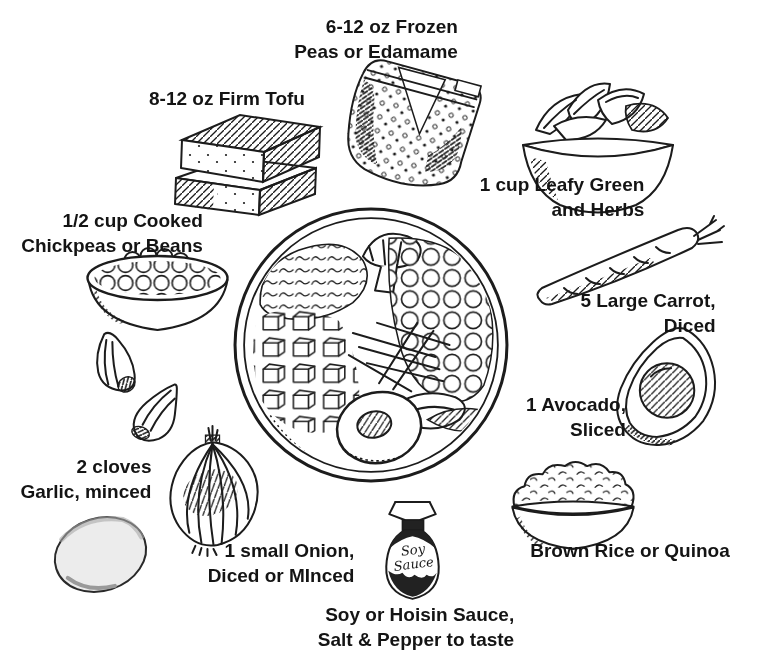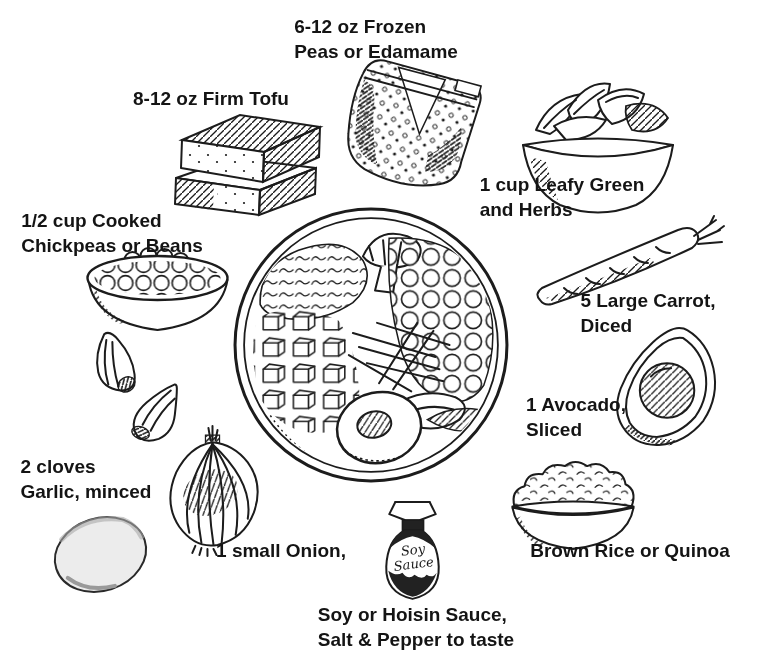--- a/index.html
+++ b/index.html
@@ -2,21 +2,21 @@
 <html><head>
 <meta charset="utf-8">
 <style>
   html,body { margin:0; padding:0; background:#ffffff; }
   .stage {
     position:relative; width:768px; height:667px; background:#ffffff;
     overflow:hidden; font-family:"Liberation Sans", sans-serif;
   }
   .lbl {
     position:absolute; transform:translateX(-50%);
-    text-align:left; font-weight:bold; font-size:19px; line-height:25px;
+    text-align:right; font-weight:bold; font-size:19px; line-height:25px;
     color:#141414; white-space:nowrap; z-index:6;
   }
   .art { position:absolute; z-index:2; }
   .art svg { display:block; }
   .sk { stroke:#1c1c1c; stroke-width:2; fill:none; stroke-linecap:round; stroke-linejoin:round; }
   .fw { stroke:#1c1c1c; stroke-width:2; fill:#ffffff; stroke-linejoin:round; }
   .bottle-text { font-family:"DejaVu Serif", serif; font-style:italic; font-size:13px; fill:#1c1c1c; }
 </style>
 </head>
 <body>
@@ -270,21 +270,21 @@
       <rect x="10" y="18" width="134" height="46" fill="url(#chick)" clip-path="url(#chickclip)"></rect>
       <path d="M16,52 Q22,74 46,84 L38,86 Q18,74 12,54 Z" fill="url(#hatch)" stroke="none"></path>
     </svg>
   </div>
 
   <div class="lbl" style="left:376px; top:14px">
     <div>6-12 oz Frozen</div>
     <div>Peas or Edamame</div>
   </div>
 
-  <div class="lbl" style="left:211px; top:86px">
+  <div class="lbl" style="left:227px; top:86px">
     <div>8-12 oz Firm Tofu</div>
   </div>
 
   <div class="lbl" style="left:562px; top:172px">
     <div>1 cup Leafy Green</div>
     <div>and Herbs</div>
   </div>
 
   <div class="lbl" style="left:648px; top:288px">
     <div>5 Large Carrot,</div>
@@ -300,20 +300,21 @@
     <div>Brown Rice or Quinoa</div>
   </div>
 
   <div class="lbl" style="left:416px; top:602px">
     <div>Soy or Hoisin Sauce,</div>
     <div>Salt &amp; Pepper to taste</div>
   </div>
 
   <div class="lbl" style="left:281px; top:538px">
     <div>1 small Onion,</div>
+    <div>Diced or MInced</div>
   </div>
 
 
   <div class="lbl" style="left:86px; top:454px">
     <div>2 cloves</div>
     <div>Garlic, minced</div>
   </div>
 
   <div class="lbl" style="left:112px; top:208px">
     <div>1/2 cup Cooked</div>

